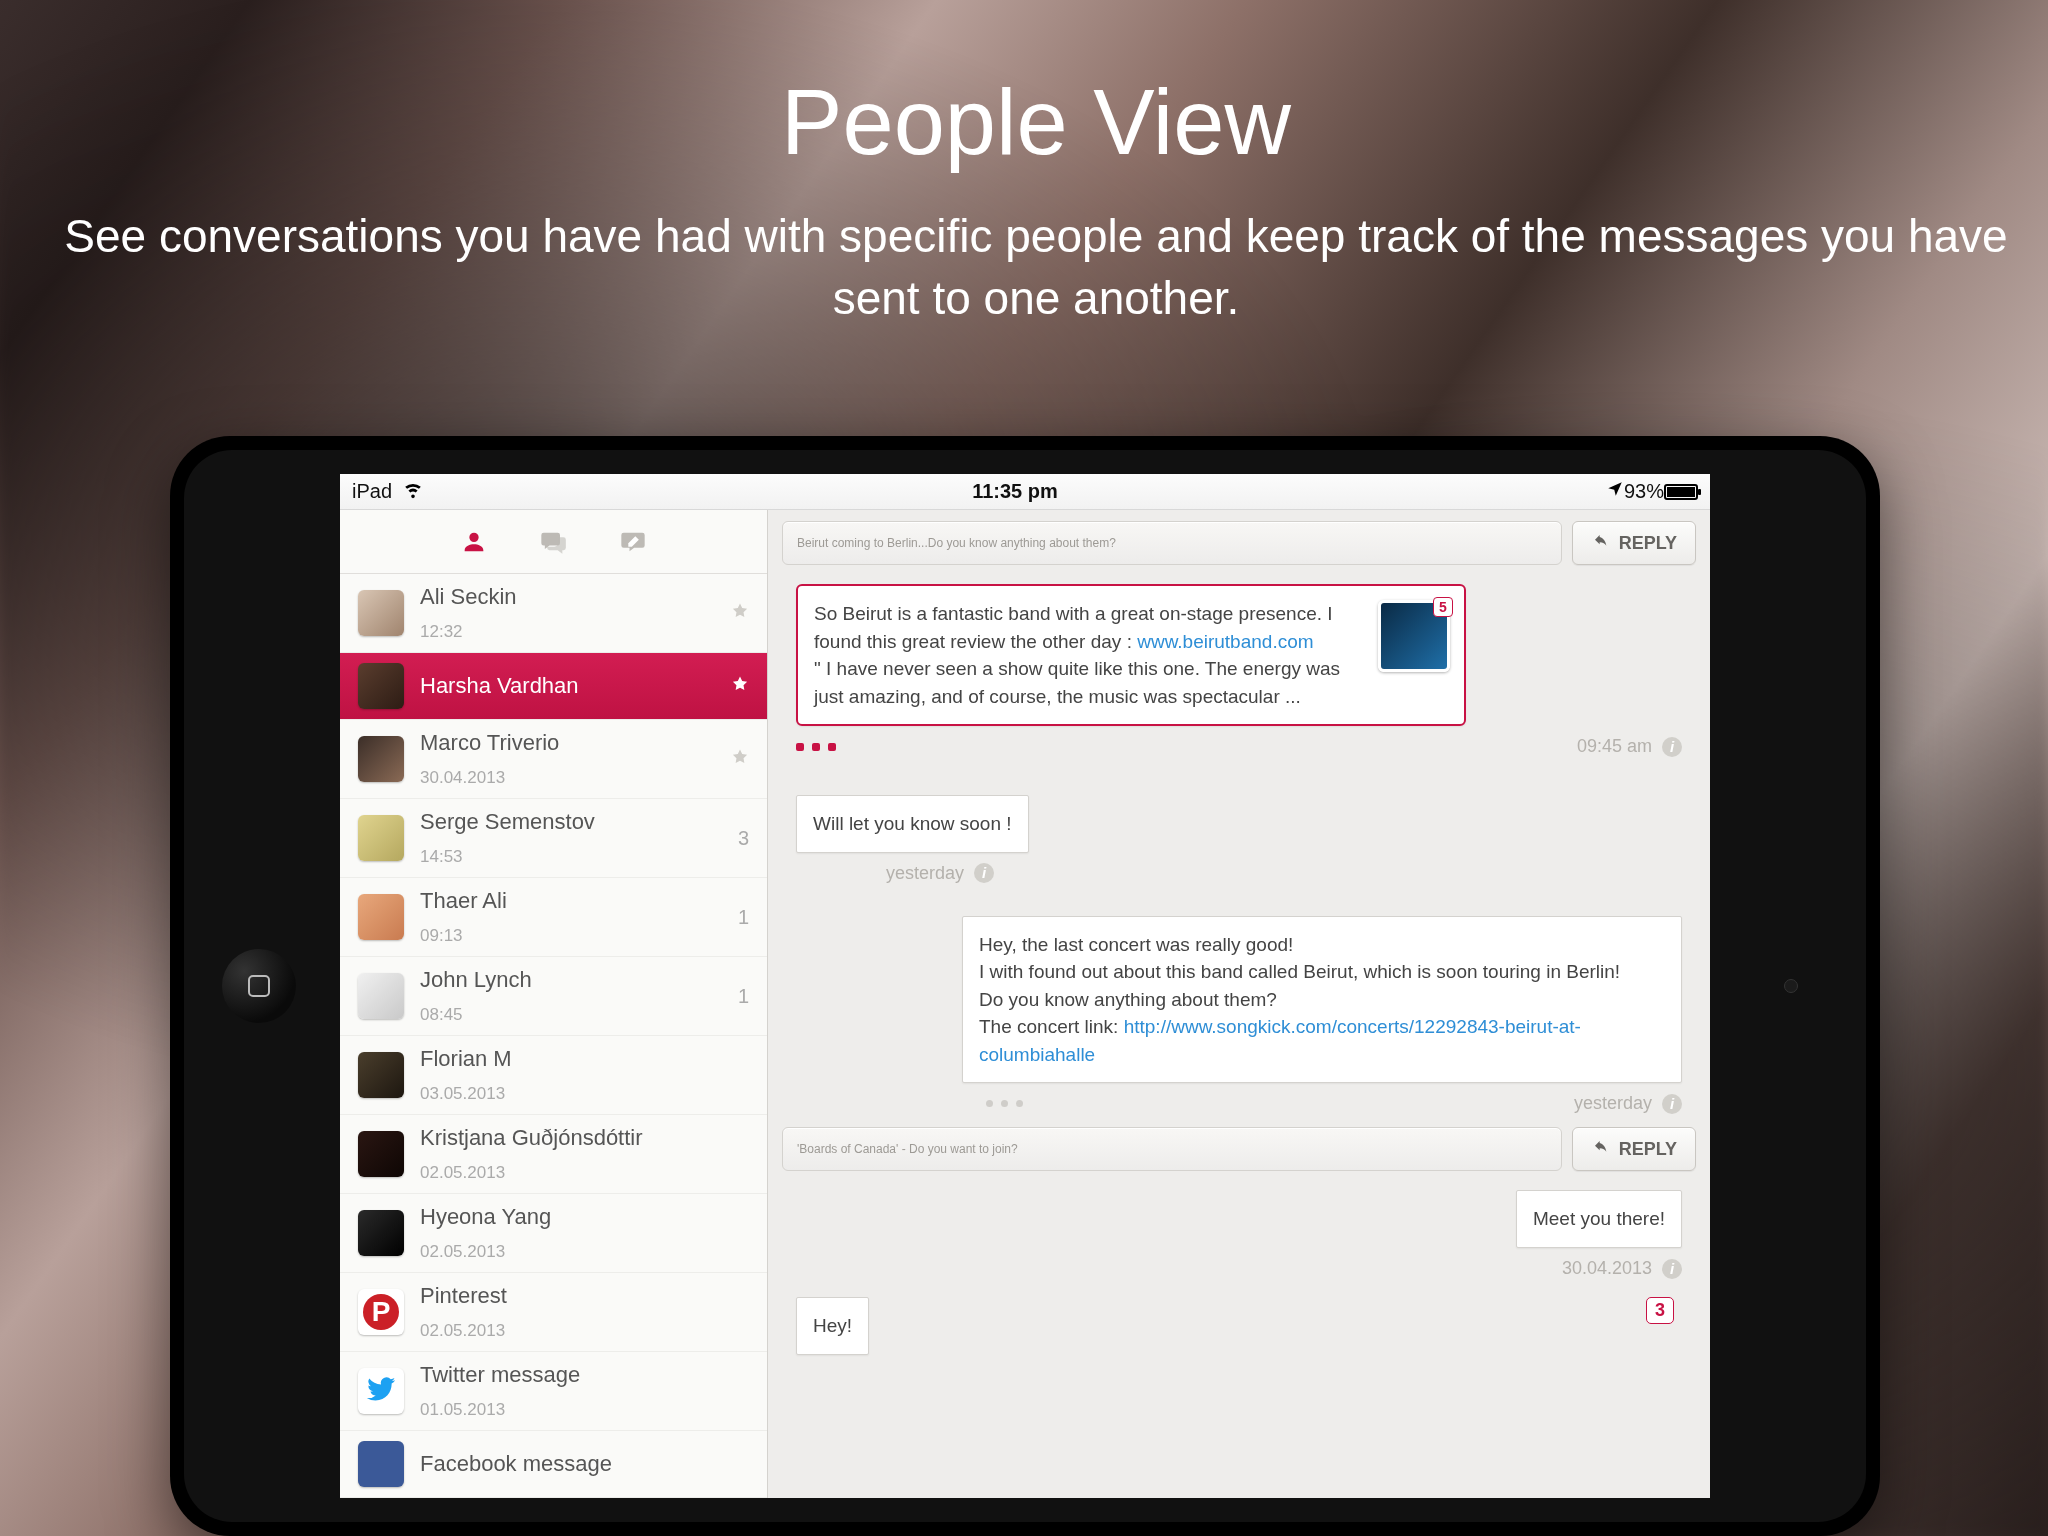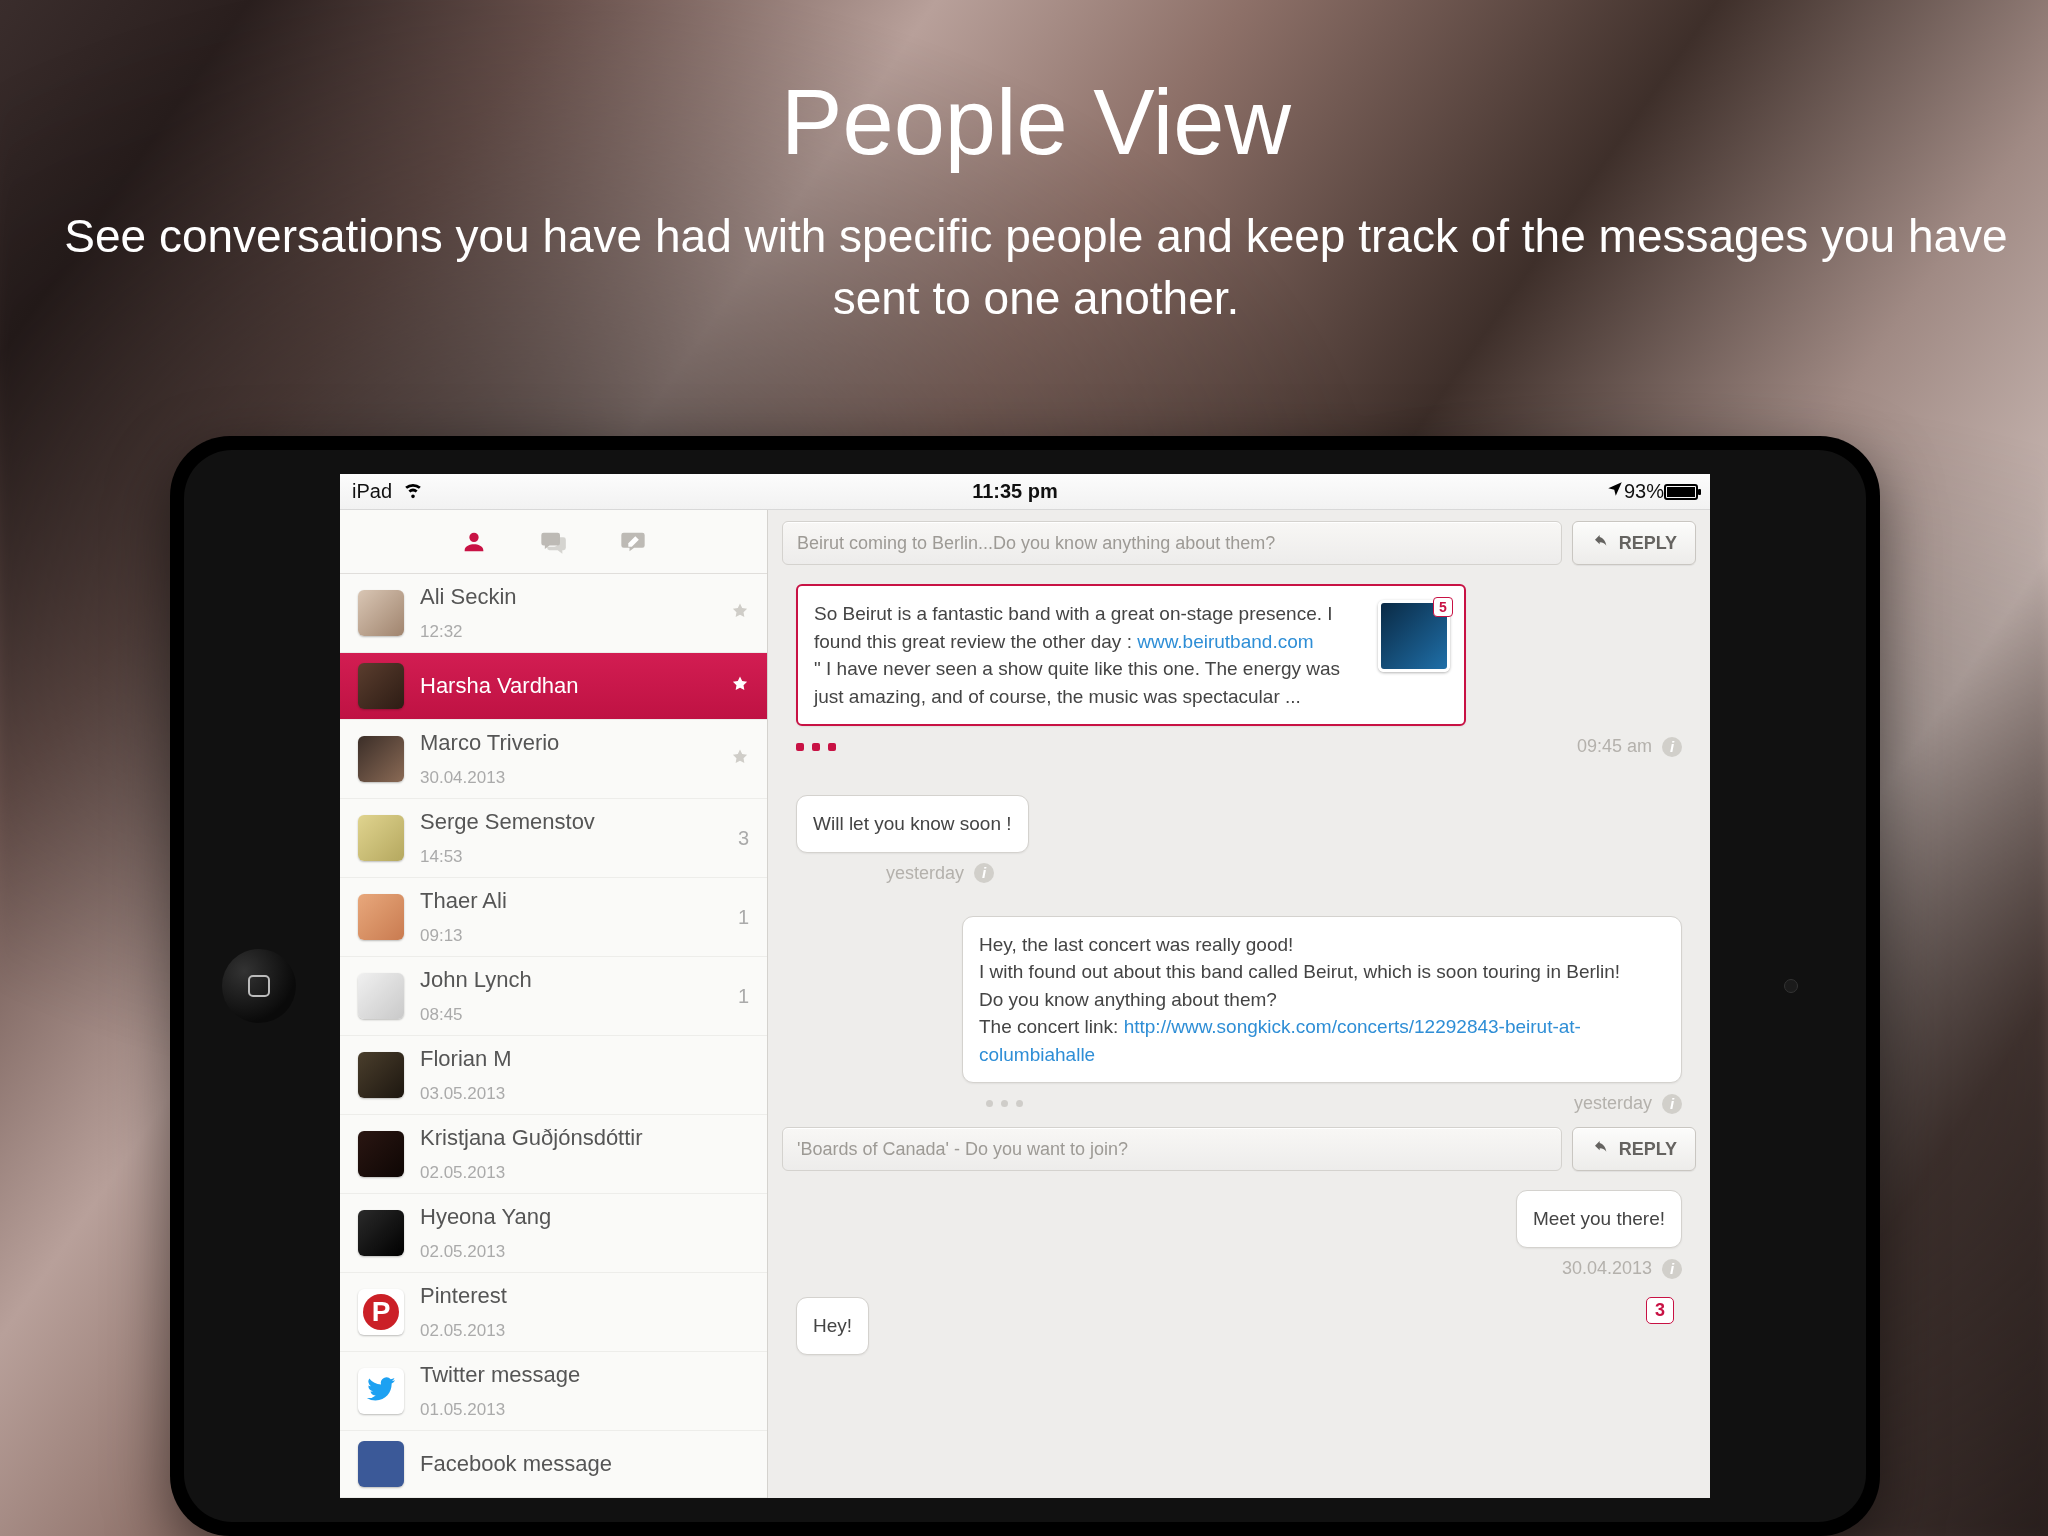--- a/index.html
+++ b/index.html
@@ -31,24 +31,24 @@
   .prow.selected{background:linear-gradient(#d21d52,#bf1243);color:#fff;}
   .avatar{width:46px;height:46px;border-radius:6px;background:#ccc;margin-right:16px;box-shadow:0 1px 2px rgba(0,0,0,.25);flex-shrink:0;}
   .ptxt{flex:1;min-width:0;}
   .pname{font-size:22px;color:#555;white-space:nowrap;overflow:hidden;text-overflow:ellipsis;}
   .prow.selected .pname{color:#fff;font-weight:500;}
   .psub{font-size:17px;color:#aaa;margin-top:12px;}
   .pbadge{font-size:20px;color:#aaa;margin-left:8px;}
   .prow.selected .pbadge{color:#fff;}
   .content{flex:1;background:#eeedeb;overflow:hidden;}
   .threadhdr{height:50px;margin:8px 14px;display:flex;align-items:center;gap:10px;}
-  .subject{flex:1;height:44px;background:linear-gradient(#f8f7f5,#edeceb);border:1px solid #d4d2ce;border-radius:6px;display:flex;align-items:center;padding:8px 14px;color:#9d9a95;font-size:18px;box-shadow:inset 0 1px 0 #fff;}
+  .subject{flex:1;height:44px;background:linear-gradient(#f8f7f5,#edeceb);border:1px solid #d4d2ce;border-radius:6px;display:flex;align-items:center;padding:8px 14px;color:#9d9a95;font-size:12px;box-shadow:inset 0 1px 0 #fff;}
   .replybtn{height:44px;padding:0 18px;background:linear-gradient(#fcfcfb,#edecea);border:1px solid #c9c6c1;border-radius:6px;display:flex;align-items:center;gap:8px;font-size:18px;font-weight:700;color:#656360;box-shadow:inset 0 1px 0 #fff,0 1px 1px rgba(0,0,0,.06);}
   .thread{padding:8px 28px 0;}
-  .bubble{background:#fff;border:1px solid #d4d2ce;border-radius:11px;padding:14px 16px;font-size:19px;color:#444;line-height:1.45;position:relative;box-shadow:0 1px 2px rgba(0,0,0,.06);}
+  .bubble{background:#fff;border:1px solid #d4d2ce;border-radius:2px;padding:14px 16px;font-size:19px;color:#444;line-height:1.45;position:relative;box-shadow:0 1px 2px rgba(0,0,0,.06);}
   .bubble.red{border:2px solid #c81244;border-radius:6px;}
   .bubble a{color:#2e8ed6;text-decoration:none;}
   .msgmeta{display:flex;align-items:center;gap:10px;margin-top:10px;color:#b4b1ac;font-size:18px;}
   .msgmeta.right{justify-content:flex-end;}
   .dots{display:flex;gap:8px;}
   .dots.red span{width:8px;height:8px;background:#c81244;border-radius:2px;display:block;}
   .dots.grey span{width:7px;height:7px;background:#cfcdc9;border-radius:50%;display:block;}
   .infoicon{width:20px;height:20px;background:#d1cfca;border-radius:50%;color:#fff;font-size:15px;font-weight:700;text-align:center;line-height:20px;font-style:italic;}
   .thumb{width:72px;height:72px;border-radius:6px;border:3px solid #fff;box-shadow:0 1px 3px rgba(0,0,0,.3);background:linear-gradient(135deg,#0a2a45,#1f6fa8);position:absolute;right:14px;top:14px;}
   .thumb .cnt{position:absolute;top:-6px;right:-6px;background:#fff;border:1px solid #c81244;color:#c81244;font-weight:700;font-size:14px;width:20px;height:20px;border-radius:4px;text-align:center;line-height:18px;}

